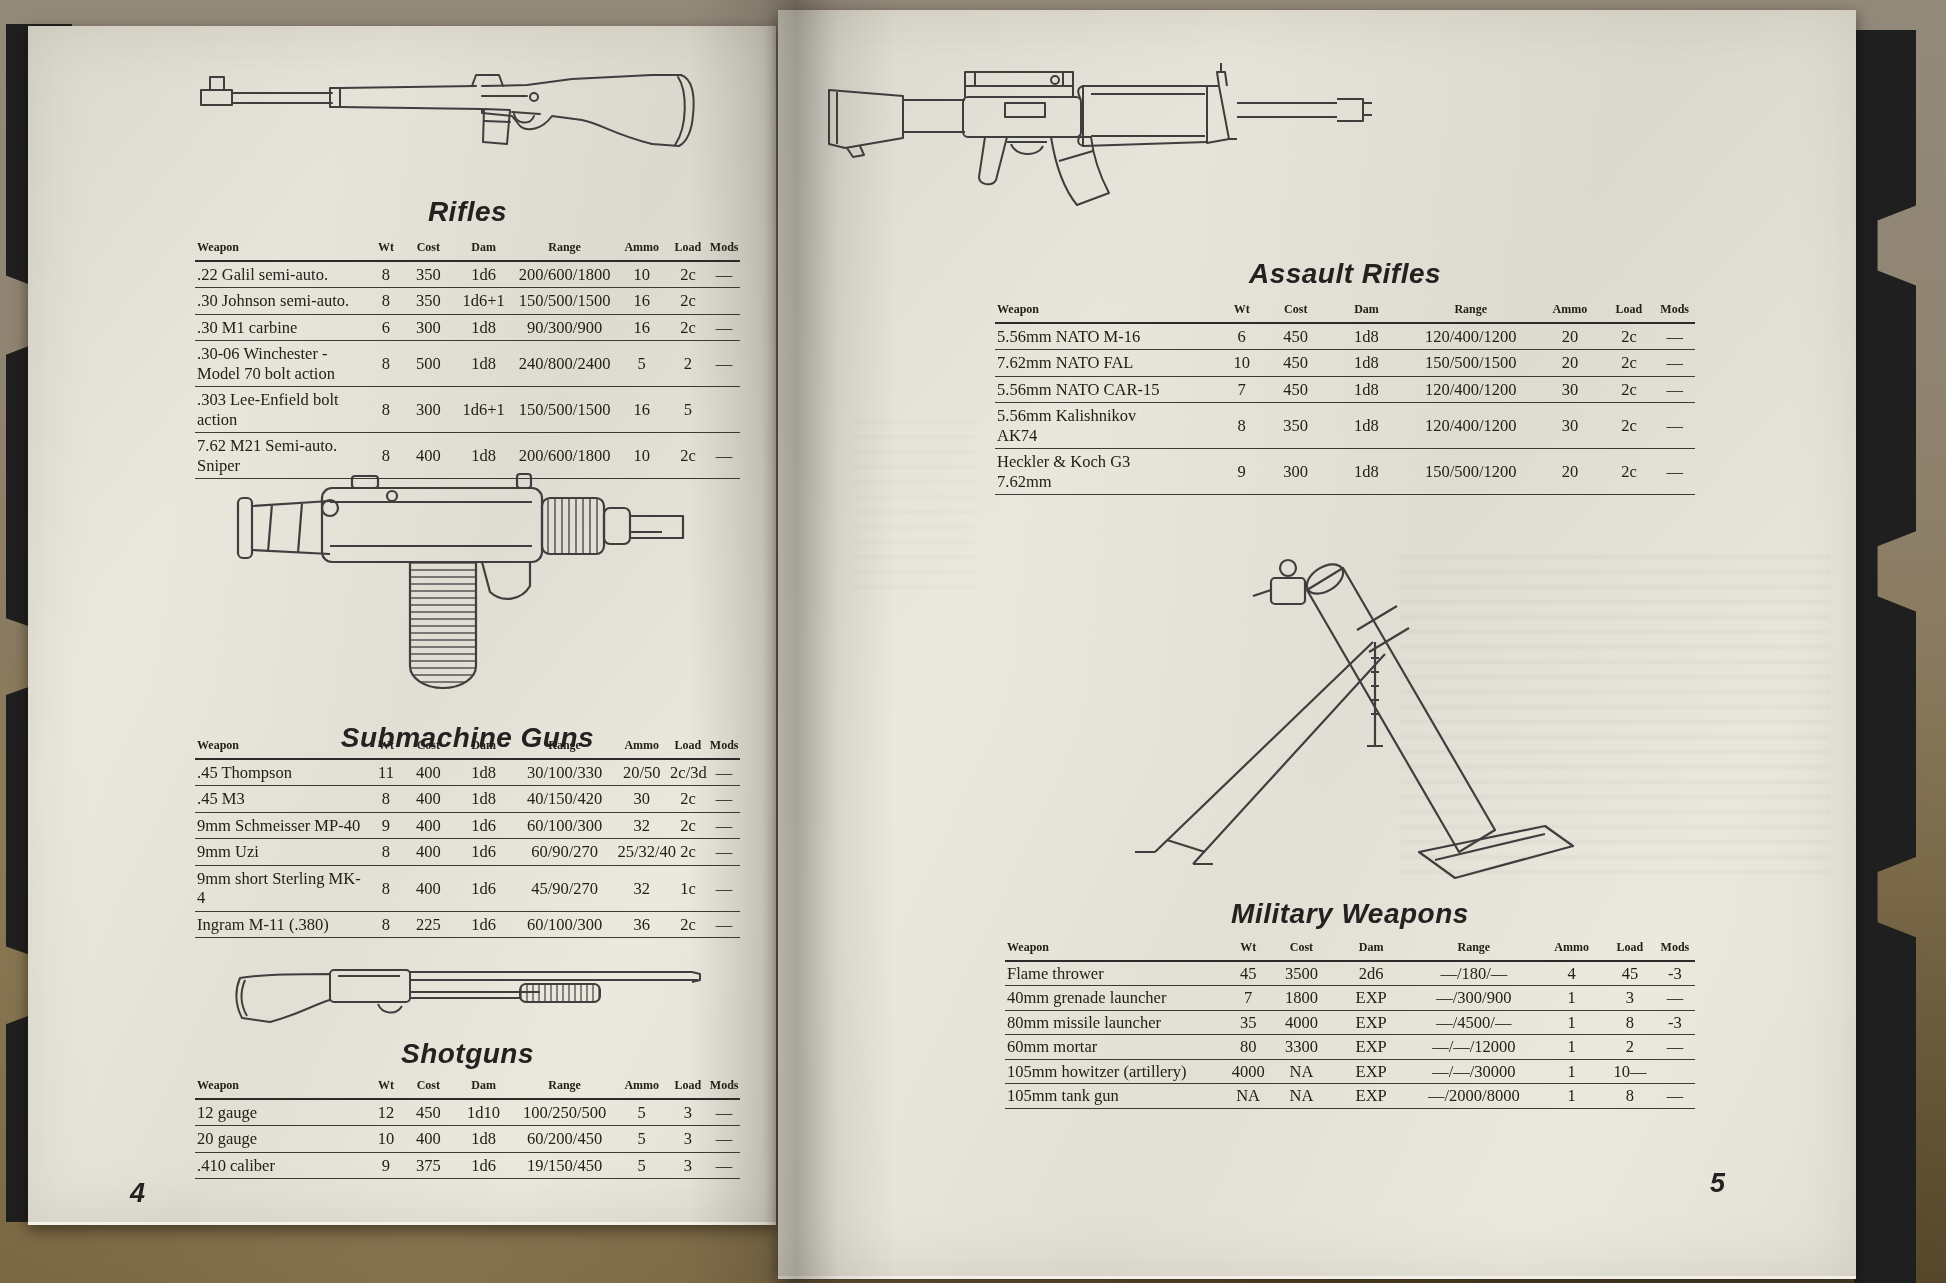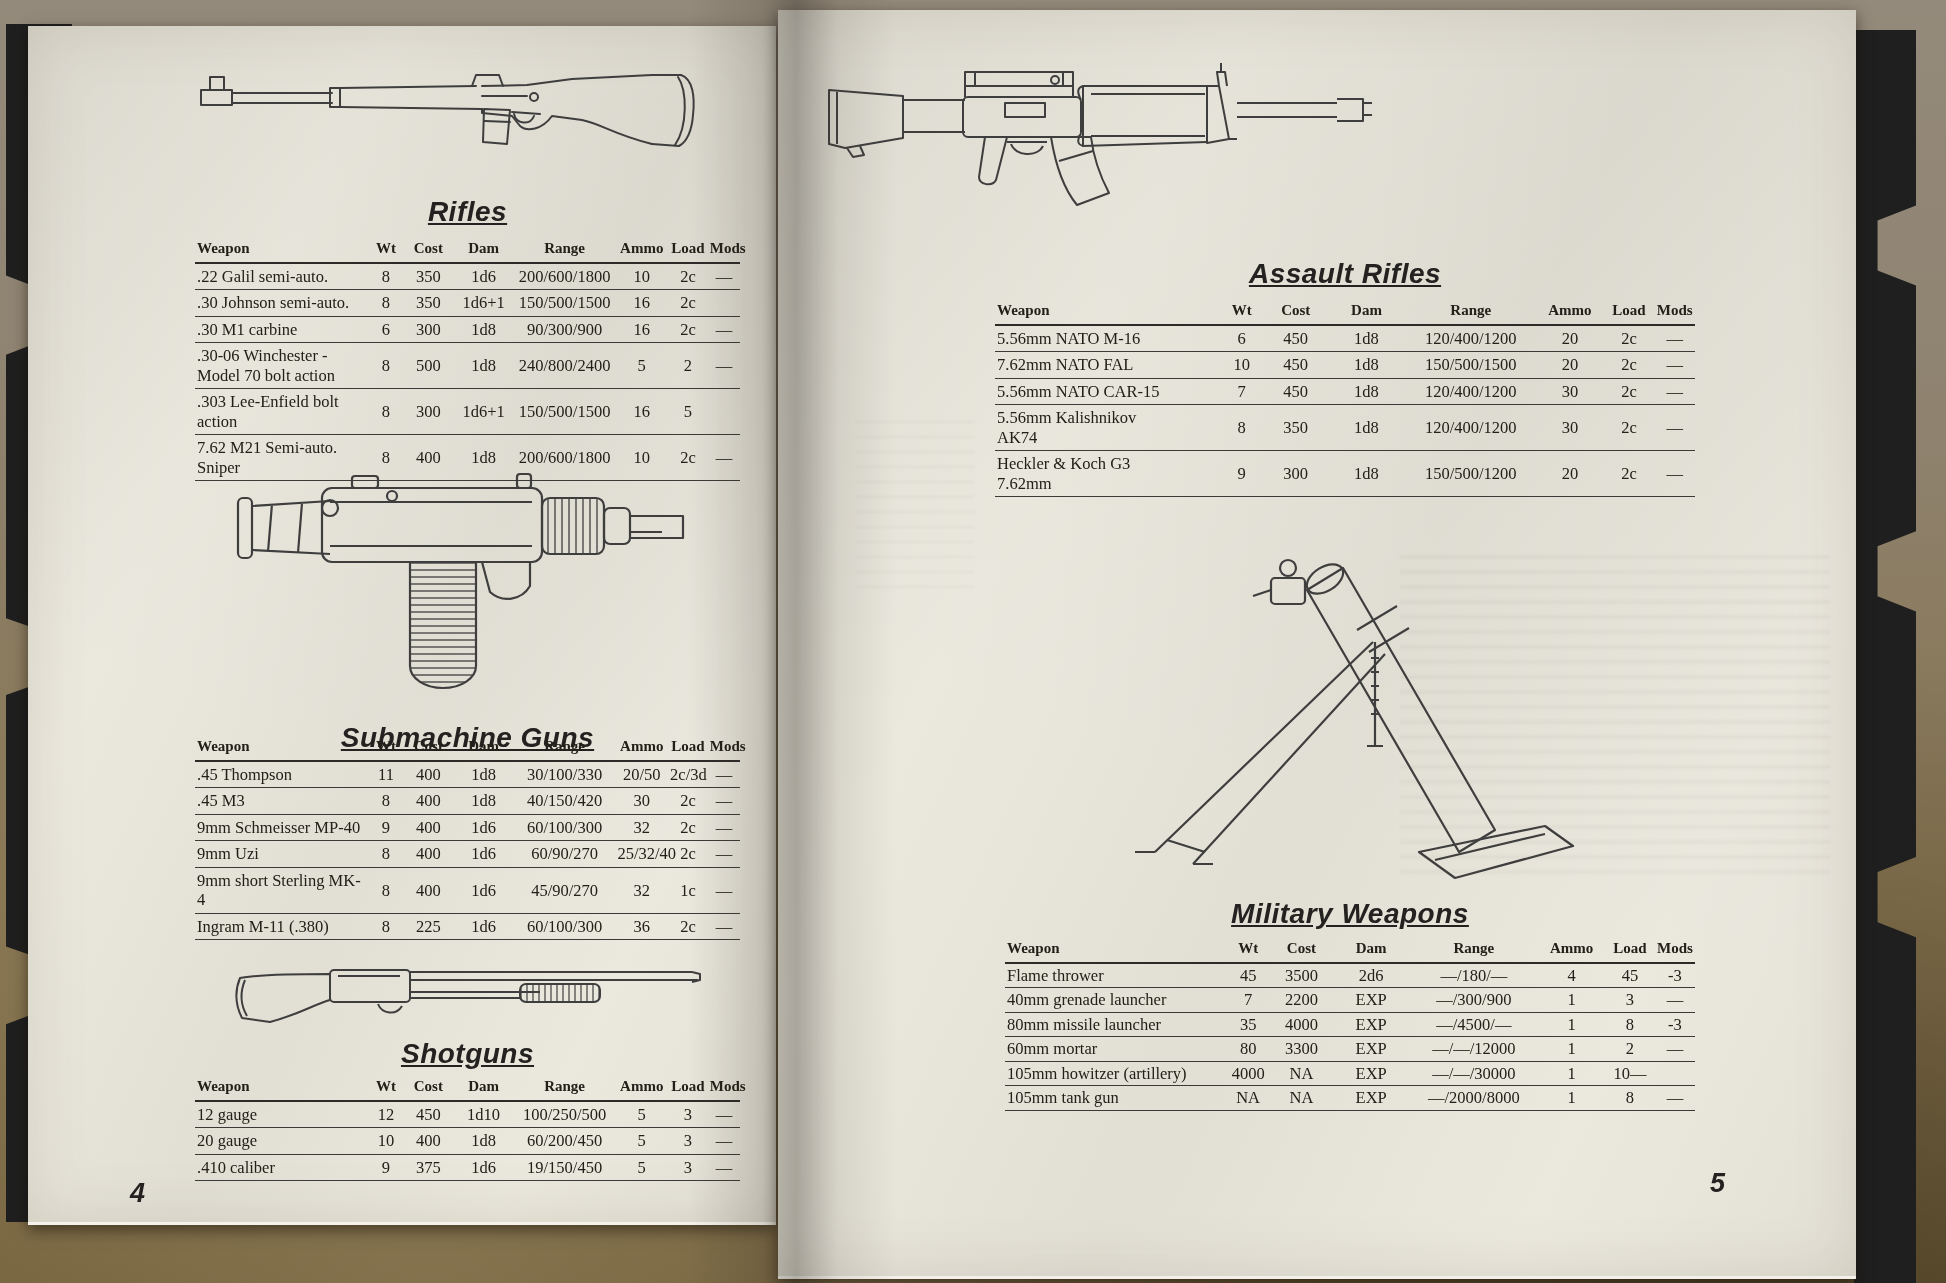--- a/index.html
+++ b/index.html
@@ -23,26 +23,26 @@
       #e9e6db;
     box-shadow:0 5px 14px rgba(20,15,8,.55), inset 0 0 60px rgba(120,110,90,.18);}
   .page-left{left:28px;top:26px;width:748px;height:1196px;border-bottom:3px solid #f4f2ea;}
   .page-right{left:778px;top:10px;width:1078px;height:1266px;border-bottom:3px solid #f2f0e8;}
   .gutter{position:absolute;left:688px;top:0;width:208px;height:100%;z-index:5;pointer-events:none;
     background:linear-gradient(90deg, rgba(50,45,35,0) 0%, rgba(50,45,35,.16) 36%, rgba(30,26,20,.30) 52%, rgba(60,55,45,.10) 72%, rgba(0,0,0,0) 100%);}
   .bleed{position:absolute;z-index:3;pointer-events:none;opacity:.5;filter:blur(1px);
     background:repeating-linear-gradient(180deg, rgba(110,105,95,.10) 0 4px, transparent 4px 15px);}
   
   .title{position:absolute;z-index:4;text-align:center;font-family:"Liberation Sans",sans-serif;
-    font-weight:bold;font-style:italic;font-size:28px;color:#232220;letter-spacing:.5px;text-decoration:underline;}
+    font-weight:bold;font-style:italic;font-size:28px;color:#232220;letter-spacing:.5px;}
   .pagenum{position:absolute;z-index:4;font-family:"Liberation Sans",sans-serif;font-weight:bold;
     font-style:italic;font-size:27px;color:#232220;}
   
   .wtable{position:absolute;z-index:4;border-collapse:collapse;table-layout:fixed;color:#232019;}
-  .wtable th{font-weight:bold;font-size:15px;padding:2px 2px 5px;border-bottom:2.6px solid #2d2b28;text-align:center;}
+  .wtable th{font-weight:bold;font-size:12px;padding:2px 2px 5px;border-bottom:2.6px solid #2d2b28;text-align:center;}
   .wtable td{font-size:16.5px;padding:3px 2px;border-bottom:1.4px solid #3c3a36;text-align:center;line-height:1.18;}
   .wtable th:first-child,.wtable td:first-child{text-align:left;}
   .wtable td:first-child{white-space:pre-line;}
   .wtable th:nth-child(1){width:33%;} .wtable th:nth-child(2){width:6%;}
   .wtable th:nth-child(3){width:9%;}  .wtable th:nth-child(4){width:11%;}
   .wtable th:nth-child(5){width:19%;} .wtable th:nth-child(6){width:9.5%;}
   .wtable th:nth-child(7){width:7%;}  .wtable th:nth-child(8){width:5.5%;}
   .tight td{padding:2px 2px;}
   
   .art{position:absolute;z-index:3;}
@@ -459,21 +459,21 @@
           <td>3500</td>
           <td>2d6</td>
           <td>—/180/—</td>
           <td>4</td>
           <td>45</td>
           <td>-3</td>
         </tr>
         <tr>
           <td>40mm grenade launcher</td>
           <td>7</td>
-          <td>2200</td>
+          <td>1800</td>
           <td>EXP</td>
           <td>—/300/900</td>
           <td>1</td>
           <td>3</td>
           <td>—</td>
         </tr>
         <tr>
           <td>80mm missile launcher</td>
           <td>35</td>
           <td>4000</td>

